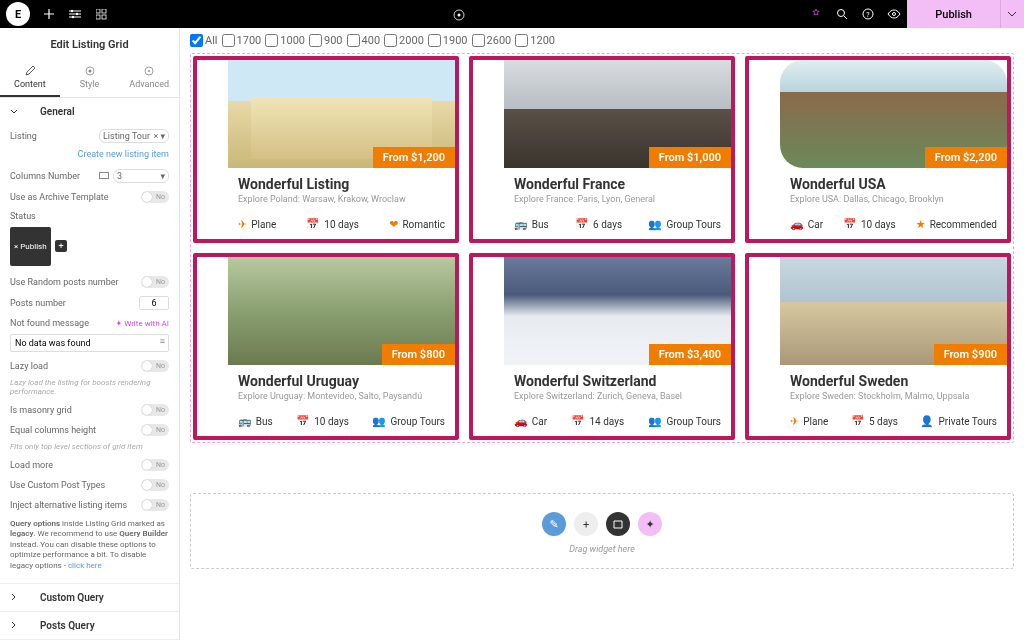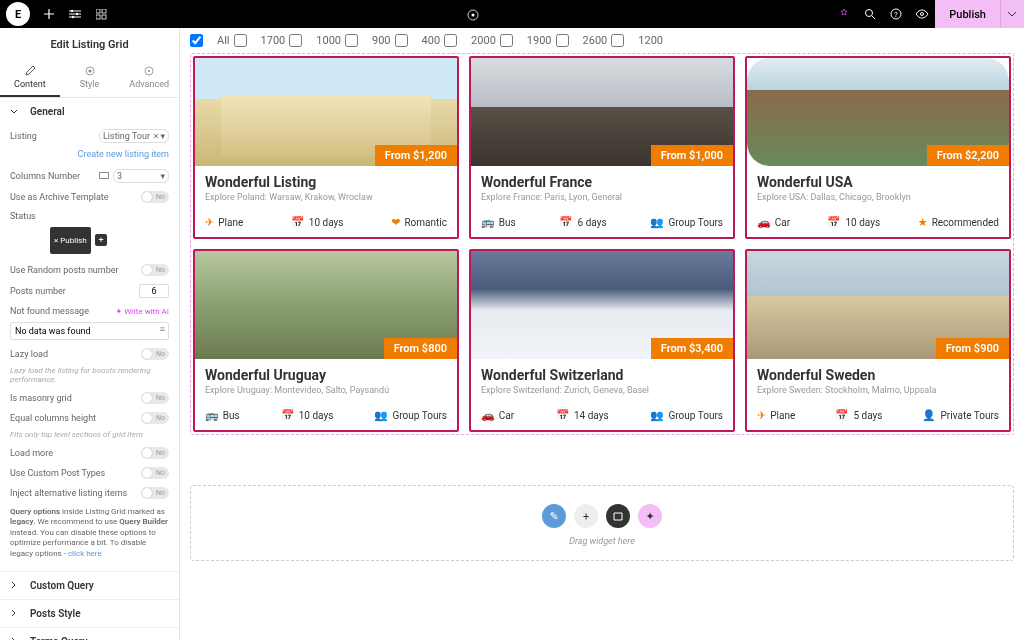--- a/index.html
+++ b/index.html
@@ -8,61 +8,61 @@
 
 .topbar { height: 28px; background: #000; display: flex; align-items: center; color: #fff; font-size: 11px; }
 .topbar .logo { width: 24px; height: 24px; border-radius: 50%; background: #fff; margin: 0 6px; display: flex; align-items: center; justify-content: center; font-weight: bold; color: #000; }
 .topbar .ticon { width: 26px; height: 28px; display: flex; align-items: center; justify-content: center; cursor: pointer; }
 .topbar .tcenter { margin: 0 auto; display: flex; align-items: center; gap: 14px; flex-direction: column; }
 .topbar .component-drop { display: flex; align-items: center; gap: 6px; padding: 0 6px; }
 .topbar .devices { display: flex; align-items: center; gap: 12px; margin-left: 10px; }
 .topbar .device { width: 20px; display: flex; justify-content: center; }
 .topbar .device.active svg rect { stroke: #fff; }
 .topbar .tright { display: flex; align-items: center; }
-.topbar .publish { background: #f3bdf5; color: #000; height: 28px; display: flex; align-items: center; padding: 0 14px; font-weight: 500; }
+.topbar .publish { background: #f3bdf5; color: #000; height: 28px; display: flex; align-items: center; padding: 0 28px; font-weight: 500; }
 .topbar .publish-arrow { background: #f3bdf5; height: 28px; width: 24px; display: flex; align-items: center; justify-content: center; border-left: 1px solid rgba(0,0,0,0.1); }
 
 
 .main { display: flex; height: 612px; }
 
 
 .sidebar { width: 180px; border-right: 1px solid #e6e6e6; background: #fff; position: relative; font-size: 10px; color: #555; overflow-y: auto; }
 .panel-title { text-align: center; font-size: 11px; font-weight: 600; color: #333; padding: 10px 0 8px; }
 .tabs3 { display: flex; border-bottom: 1px solid #e6e6e6; }
 .tab3 { flex: 1; text-align: center; padding: 6px 0; font-size: 9px; color: #888; cursor: pointer; }
 .tab3.active { color: #333; border-bottom: 2px solid #333; }
 .tab3 svg { display: block; margin: 0 auto 2px; }
-.section-head { display: flex; align-items: center; gap: 12px; padding: 8px 10px; font-size: 10px; font-weight: 600; color: #333; cursor: pointer; border-top: 1px solid #eee; }
+.section-head { display: flex; align-items: center; gap: 22px; padding: 8px 10px; font-size: 10px; font-weight: 600; color: #333; cursor: pointer; border-top: 1px solid #eee; }
 .section-head.no-border { border-top: none; }
 .section-body { padding: 0 10px 8px; }
 .frow { display: flex; align-items: center; justify-content: space-between; padding: 4px 0; font-size: 9px; color: #666; }
 .frow .label { flex: 1; }
 .select-small { border: 1px solid #ddd; border-radius: 6px; padding: 1px 3px; font-size: 9px; background: #fff; min-width: 70px; display: flex; align-items: center; justify-content: space-between; }
 .link-small { color: #5a9bd8; font-size: 9px; text-align: right; display: block; padding: 2px 0 6px; cursor: pointer; }
 .toggle { width: 28px; height: 12px; border-radius: 6px; background: #e8e8e8; position: relative; cursor: pointer; }
 .toggle::after { content: "No"; position: absolute; right: 4px; top: 0; font-size: 7px; line-height: 12px; color: #999; }
 .toggle::before { content: ""; position: absolute; left: 1px; top: 1px; width: 10px; height: 10px; border-radius: 50%; background: #fff; box-shadow: 0 0 1px rgba(0,0,0,0.3); }
 .num-input { width: 30px; border: 1px solid #ddd; border-radius: 2px; padding: 1px 3px; font-size: 9px; text-align: center; }
 .text-input { width: 100%; border: 1px solid #ddd; border-radius: 2px; padding: 3px 4px; font-size: 9px; margin-top: 2px; }
-.badge-dark { background: #333; color: #fff; font-size: 8px; padding: 9px 4px; border-radius: 2px; display: inline-flex; align-items: flex-start; gap: 2px; margin-left: 40px; }
+.badge-dark { background: #333; color: #fff; font-size: 8px; padding: 15px 4px; border-radius: 2px; display: inline-flex; align-items: flex-start; gap: 2px; }
 .badge-plus { background: #333; color: #fff; font-size: 9px; width: 12px; height: 12px; border-radius: 2px; display: inline-flex; align-items: center; justify-content: center; margin-left: 2px; }
 .helper-text { font-size: 8px; color: #aaa; font-style: italic; padding: 2px 0 4px; }
 .note-text { font-size: 8px; color: #666; padding: 4px 0; line-height: 1.3; }
 .note-text b { font-weight: 600; }
 .note-text a { color: #5a9bd8; text-decoration: none; }
 .pink-link { color: #d946ef; font-size: 8px; }
 
 
 .canvas { flex: 1; background: #fff; padding: 4px 10px 10px; overflow-y: auto; position: relative; }
 .filters { display: flex; gap: 4px; align-items: center; font-size: 11px; color: #666; padding: 2px 0 6px; }
-.filters label { display: flex; align-items: center; gap: 14px; }
+.filters label { display: flex; align-items: center; gap: 2px; }
 .filters input { margin: 0; }
 .grid-wrap { border: 1px dashed #f59fe0; border-radius: 2px; padding: 2px; }
 .grid { display: grid; grid-template-columns: repeat(3, 1fr); gap: 10px; }
-.card { border: 2px solid #be185d; border-radius: 2px; overflow: hidden; background: #fff; }
+.card { border: 4px solid #be185d; border-radius: 2px; overflow: hidden; background: #fff; padding-left: 31px; }
 .card-img { height: 108px; position: relative; background: #ccc; }
 .price-tag { position: absolute; right: 0; bottom: 0; background: #f07c00; color: #fff; font-size: 11px; font-weight: 600; padding: 4px 10px; }
 .card-body { padding: 8px 10px; }
 .card-title { font-size: 14px; font-weight: 700; color: #333; margin-bottom: 2px; }
 .card-sub { font-size: 9px; color: #999; }
 .card-foot { display: flex; align-items: center; justify-content: space-between; padding: 6px 10px 8px; font-size: 10px; color: #333; }
 .card-foot .it { display: flex; align-items: center; gap: 4px; }
 .card-foot .ic { color: #f07c00; font-size: 11px; }
 
 
@@ -307,21 +307,21 @@
     <div class="section-head">
       <svg width="8" height="8" viewBox="0 0 8 8">
           <path d="M2 1l3 3-3 3" stroke="#333" fill="none"></path>
         </svg>
       <span>Custom Query</span>
     </div>
     <div class="section-head">
       <svg width="8" height="8" viewBox="0 0 8 8">
           <path d="M2 1l3 3-3 3" stroke="#333" fill="none"></path>
         </svg>
-      <span>Posts Style</span>
+      <span>Posts Query</span>
     </div>
     <div class="section-head">
       <svg width="8" height="8" viewBox="0 0 8 8">
           <path d="M2 1l3 3-3 3" stroke="#333" fill="none"></path>
         </svg>
       <span>Terms Query</span>
     </div>
     <div class="section-head">
       
       

